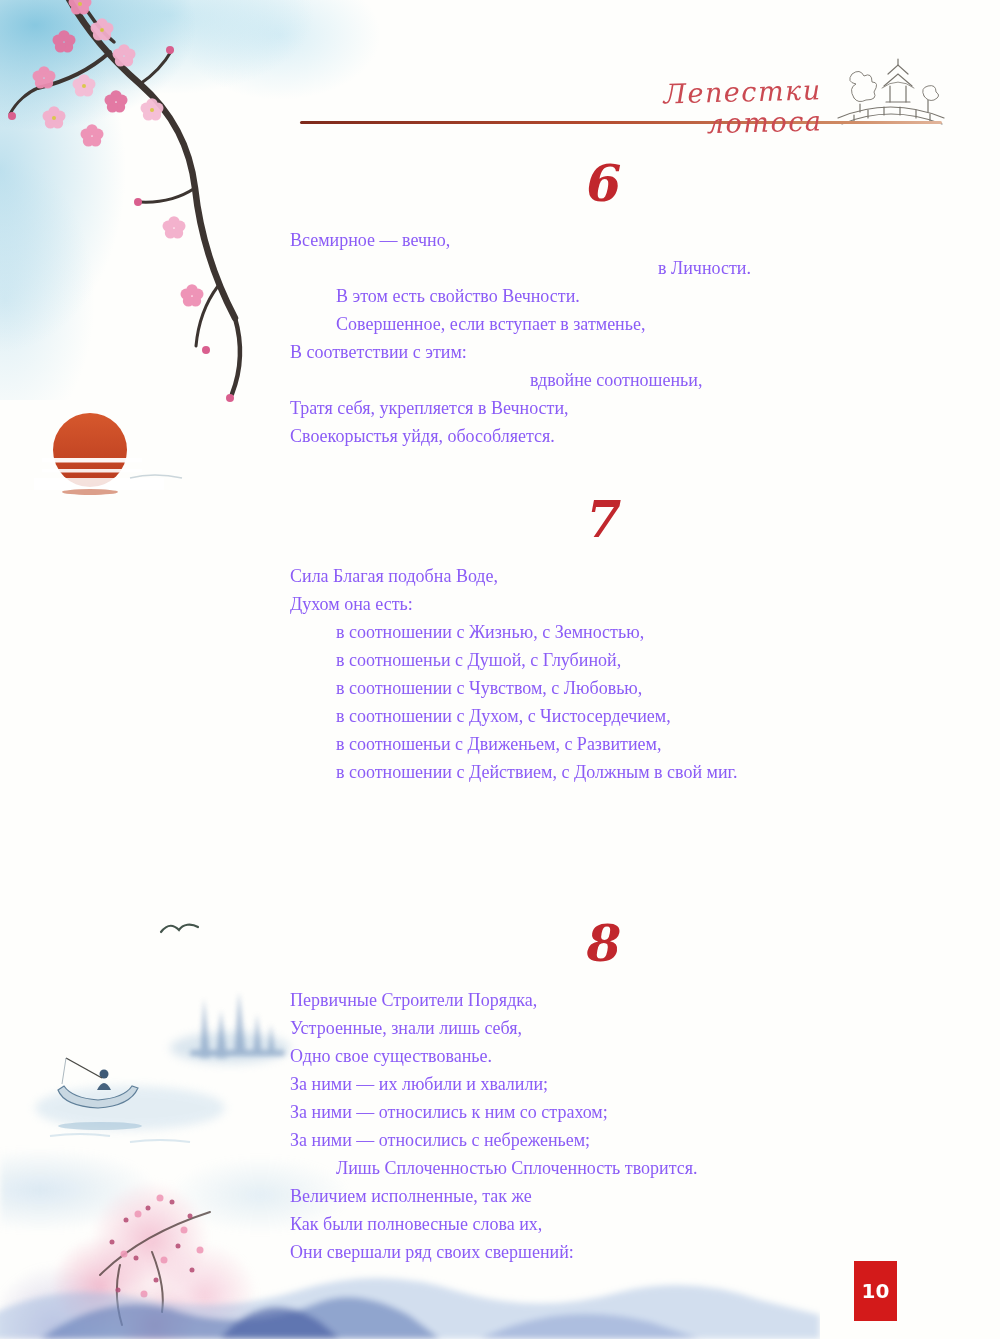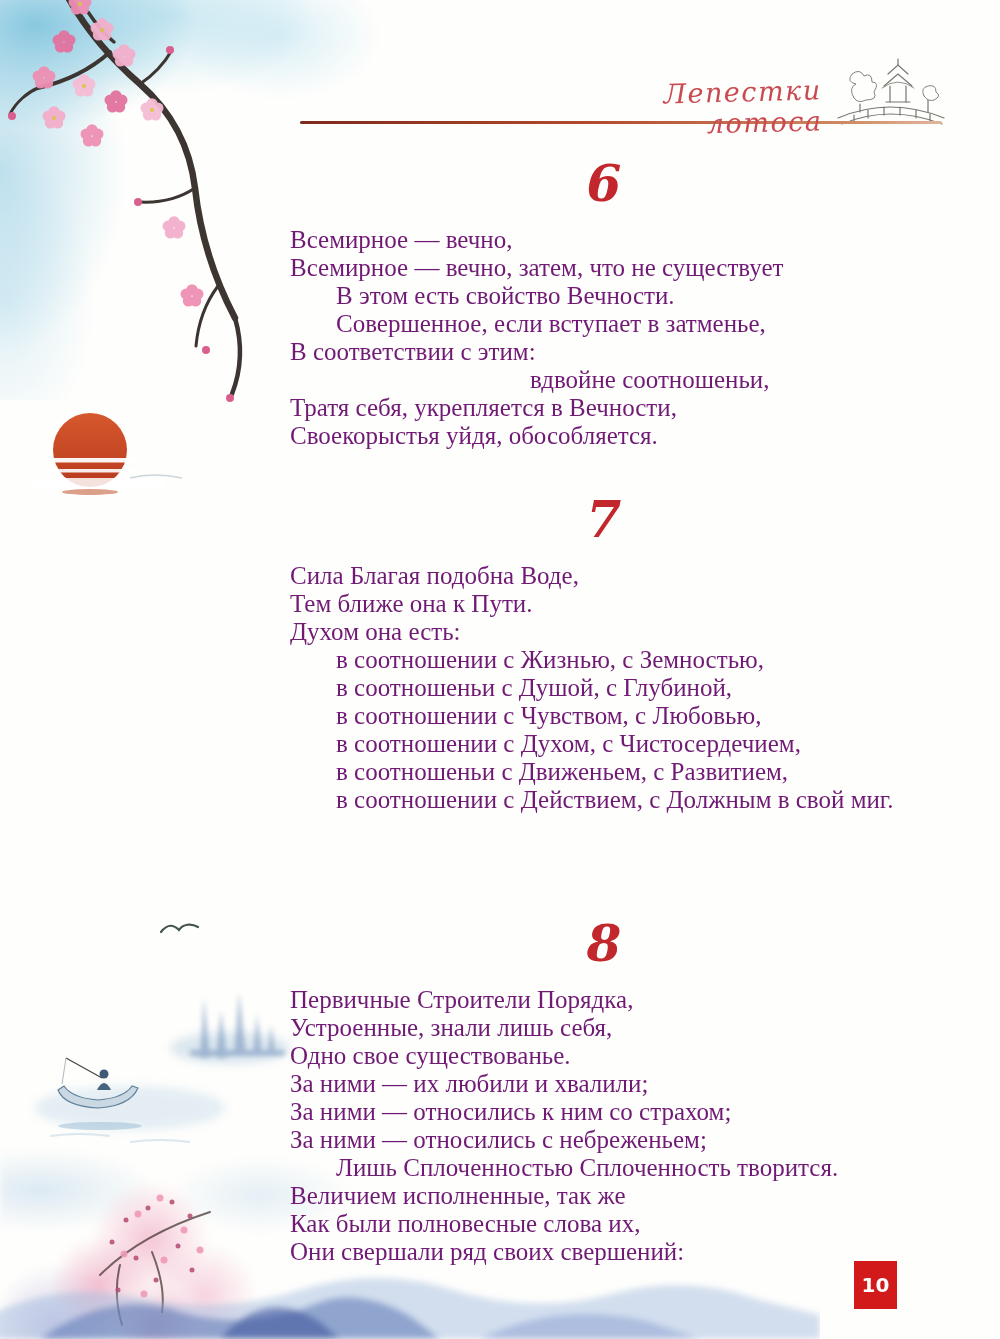--- a/index.html
+++ b/index.html
@@ -64,32 +64,32 @@
     text-align:center;
     font-family:"DejaVu Serif","Liberation Serif",serif;
     font-style:italic;
     font-weight:700;
     font-size:50px;
     line-height:56px;
     margin-bottom:14px;
     color:#c1272d;
   }
   .poem-line{
-    font-size:25px;
+    font-size:18px;
     line-height:28px;
-    color:#701a75;
+    color:#8b5cf6;
     white-space:nowrap;
   }
   .indent-0{padding-left:0;}
   .indent-1{padding-left:46px;}
   .indent-2{padding-left:240px;}
   .indent-3{padding-left:368px;}
   
   .page-number{
-    position:absolute;left:854px;top:1261px;width:43px;height:48px;z-index:4;
+    position:absolute;left:854px;top:1261px;width:43px;height:60px;z-index:4;
     background:#d31a1a;
     color:#ffffff;
     font-family:"DejaVu Sans","Liberation Sans",sans-serif;
     font-weight:700;font-size:20px;
     display:flex;align-items:center;justify-content:center;
   }
 </style>
 </head>
 <body>
 
@@ -262,34 +262,33 @@
     </g>
   </svg>
 
   <div class="header-rule"></div>
 
   <main class="poems" id="poems">
       <section class="poem">
         <div class="poem-number">6</div>
         <div class="poem-lines">
           <div class="poem-line indent-0">Всемирное — вечно,</div>
-          <div class="poem-line indent-0">Всемирное — вечно, затем, что не существует</div>
+          <div class="poem-line indent-3">в Личности.</div>
           <div class="poem-line indent-1">В этом есть свойство Вечности.</div>
           <div class="poem-line indent-1">Совершенное, если вступает в затменье,</div>
           <div class="poem-line indent-0">В соответствии с этим:</div>
           <div class="poem-line indent-2">вдвойне соотношеньи,</div>
           <div class="poem-line indent-0">Тратя себя, укрепляется в Вечности,</div>
           <div class="poem-line indent-0">Своекорыстья уйдя, обособляется.</div>
         </div>
       </section>
       <section class="poem">
         <div class="poem-number">7</div>
         <div class="poem-lines">
           <div class="poem-line indent-0">Сила Благая подобна Воде,</div>
-          <div class="poem-line indent-0">Тем ближе она к Пути.</div>
           <div class="poem-line indent-0">Духом она есть:</div>
           <div class="poem-line indent-1">в соотношении с Жизнью, с Земностью,</div>
           <div class="poem-line indent-1">в соотношеньи с Душой, с Глубиной,</div>
           <div class="poem-line indent-1">в соотношении с Чувством, с Любовью,</div>
           <div class="poem-line indent-1">в соотношении с Духом, с Чистосердечием,</div>
           <div class="poem-line indent-1">в соотношеньи с Движеньем, с Развитием,</div>
           <div class="poem-line indent-1">в соотношении с Действием, с Должным в свой миг.</div>
         </div>
       </section>
       <section class="poem">

